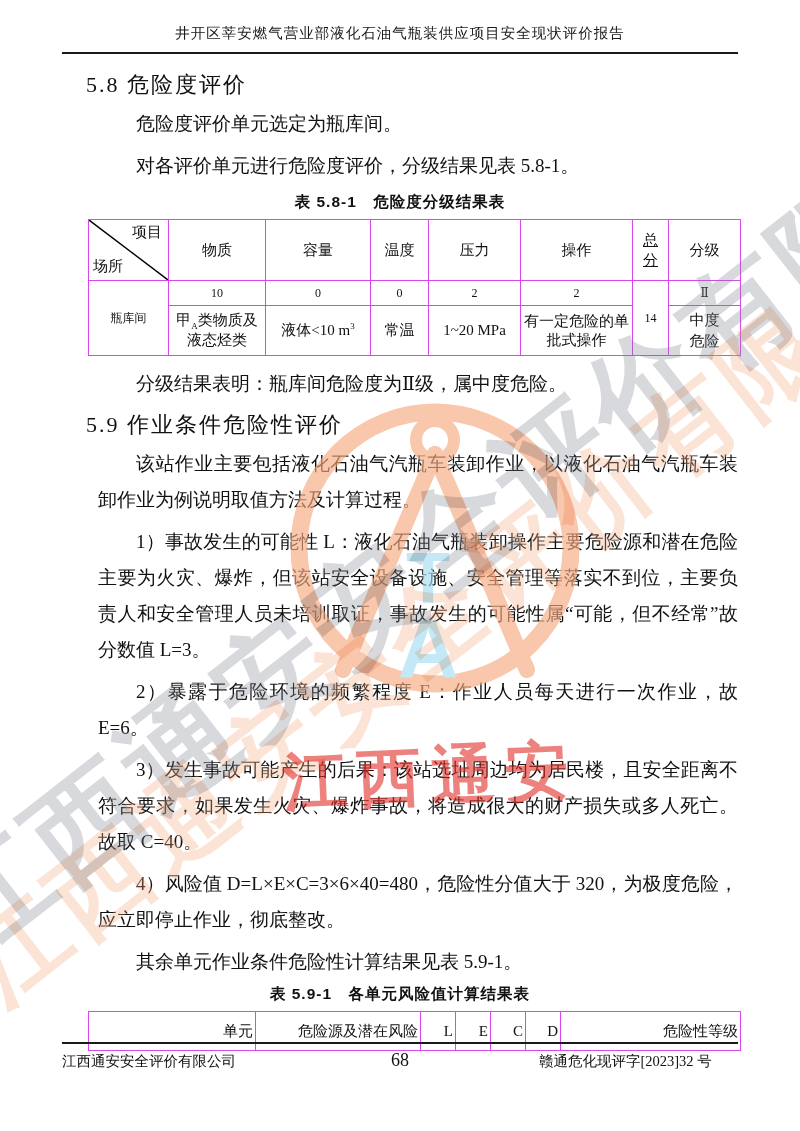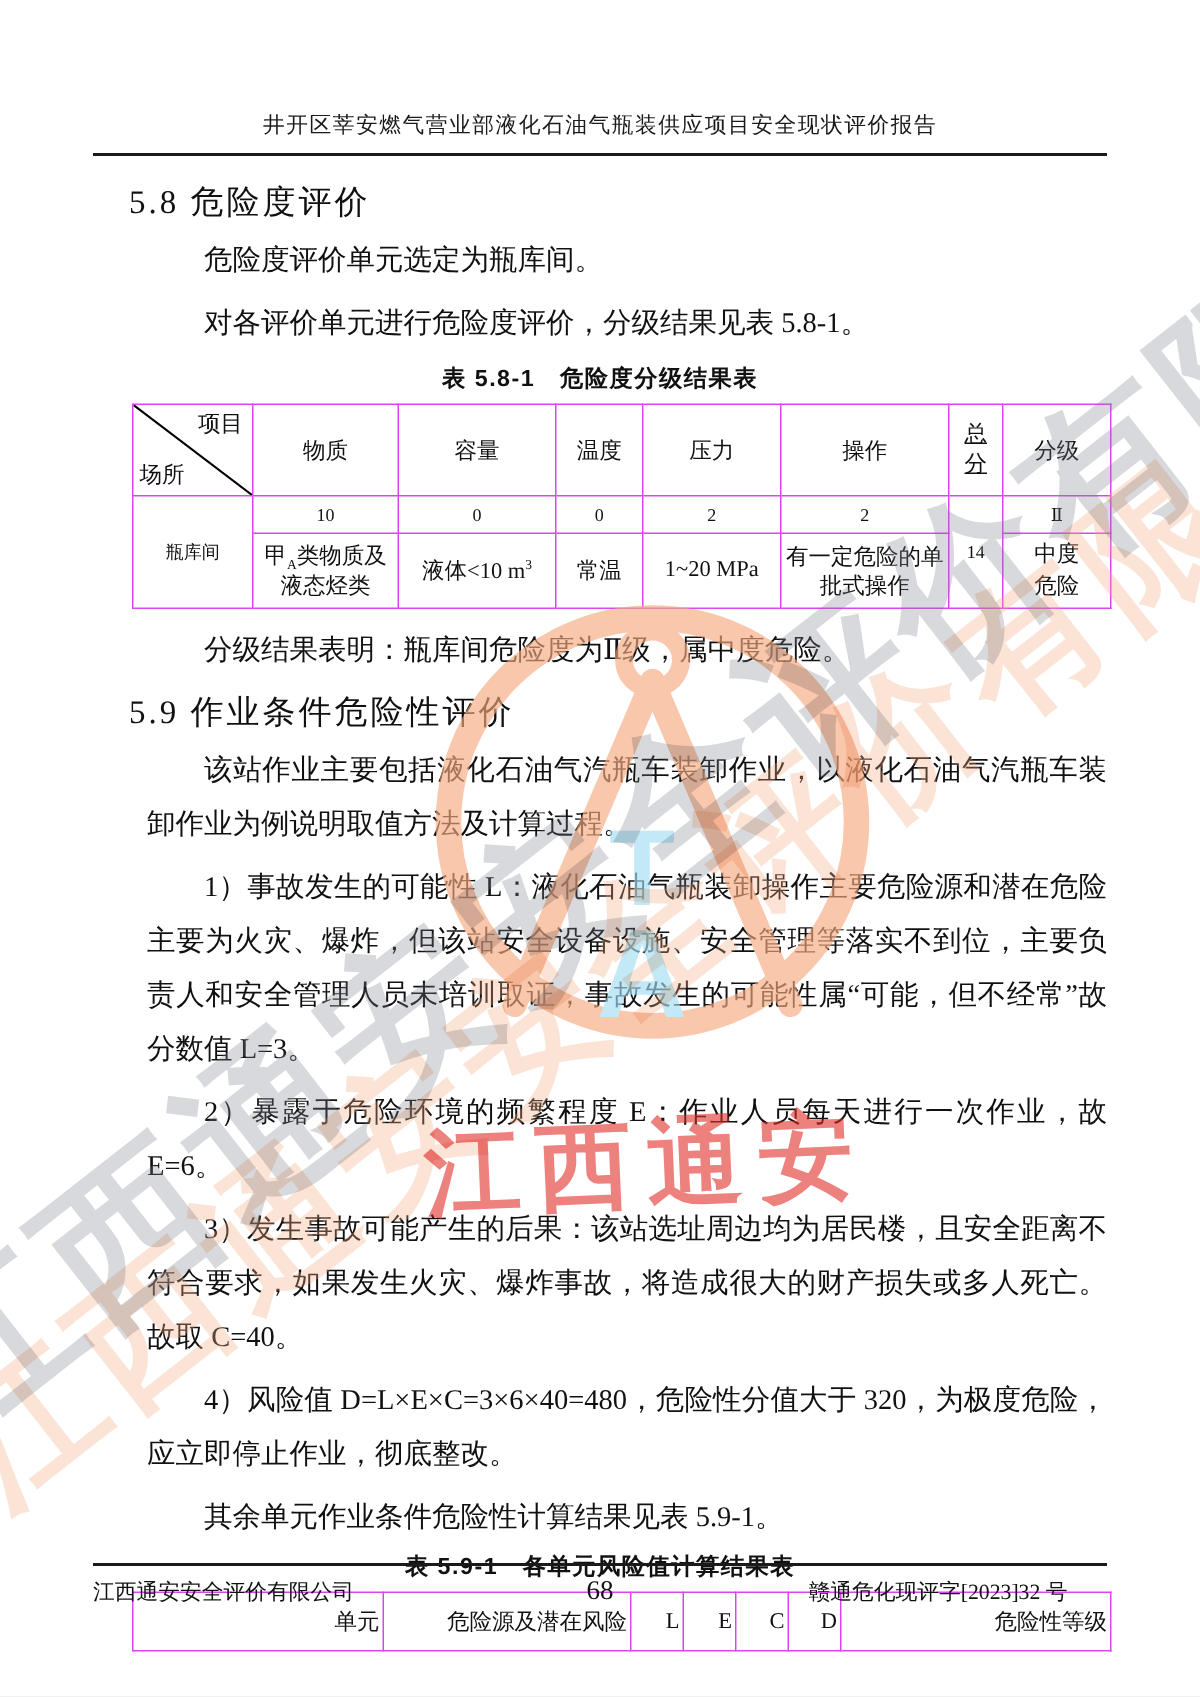--- a/index.html
+++ b/index.html
@@ -4,21 +4,21 @@
 <style>
   html,body { margin:0; padding:0; background:#e8e8e8; }
   .page {
     position:relative; width:800px; height:1131px; margin:0 auto;
     background:#ffffff; overflow:hidden;
     font-family:"Liberation Serif","DejaVu Serif",serif; color:#111;
   }
   .content { position:absolute; left:62px; top:0; width:676px; z-index:2; }
 
   .doc-header-title {
-    padding-top:74px; text-align:center; font-size:14.5px; letter-spacing:1px; color:#1a1a1a;
+    padding-top:24px; text-align:center; font-size:14.5px; letter-spacing:1px; color:#1a1a1a;
   }
   .doc-header-rule { margin-top:9px; border-bottom:2px solid #1a1a1a; height:0; }
 
   .sec-heading {
     margin:16px 0 0 24px; font-size:22px; font-weight:normal; letter-spacing:2px;
     font-family:"Liberation Serif","DejaVu Serif",serif;
   }
   .para {
     margin:6px 0 0 36px; font-size:19px; line-height:36px;
     text-indent:2em; text-align:justify; text-justify:inter-ideograph;

